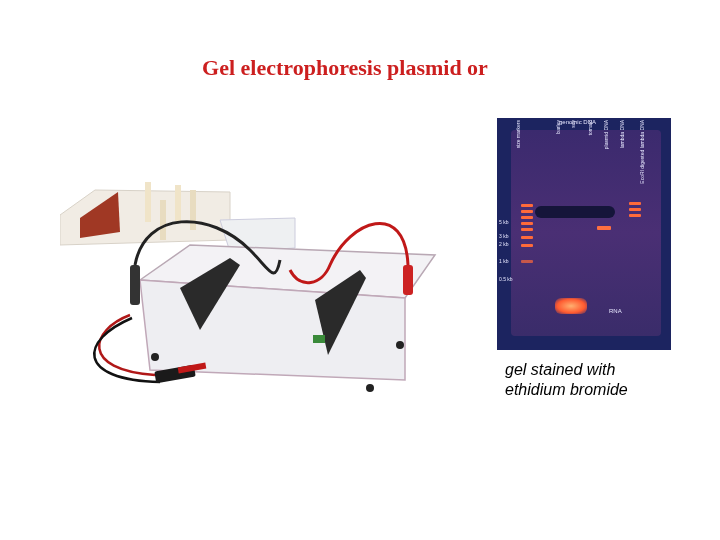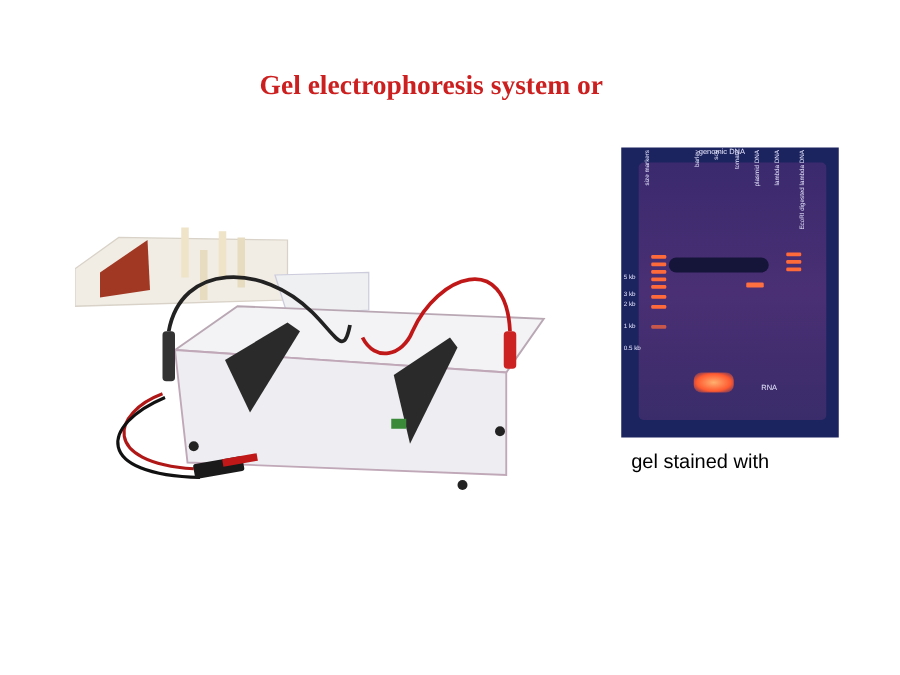--- a/index.html
+++ b/index.html
@@ -6,27 +6,27 @@
   body { width:720px; height:540px; background:#ffffff; position:relative; overflow:hidden; font-family:"Liberation Sans", sans-serif; }
   .title { position:absolute; left:150px; top:54px; width:390px; text-align:center; color:#cc1f1f; font-family:"Liberation Serif", serif; font-weight:bold; font-size:22px; line-height:27px; }
   .title span { display:block; }
   .gelbox { position:absolute; left:60px; top:170px; width:400px; height:230px; }
   .gelimg { position:absolute; left:497px; top:118px; width:174px; height:232px; background:#1c2460; overflow:hidden; }
   .gelimg .slab { position:absolute; left:14px; top:12px; width:150px; height:206px; background:linear-gradient(180deg,#3b2a6e 0%,#4a2f74 50%,#3a2c6a 100%); border-radius:4px; }
   .lane-label { position:absolute; top:2px; color:#e8e8ff; font-size:5px; writing-mode:vertical-rl; transform:rotate(180deg); white-space:nowrap; }
   .kb-label { position:absolute; left:2px; color:#e8e8ff; font-size:5px; white-space:nowrap; }
   .band { position:absolute; height:3px; border-radius:1px; }
   .caption { position:absolute; left:505px; top:360px; color:#000; font-size:16px; line-height:20px; }
-  .caption span { display:block; }
+  .caption span { display:block;font-style:italic; }
 </style>
 </head>
 <body>
 
 <div class="title">
-  <span>Gel electrophoresis system or</span>
+  <span>Gel electrophoresis plasmid or</span>
 </div>
 
 <svg class="gelbox" viewBox="0 0 400 230" xmlns="http://www.w3.org/2000/svg">
 
   <polygon points="0,45 35,20 170,22 170,70 0,75" fill="#f1ece4" stroke="#d8d2c8"></polygon>
   <polygon points="20,48 58,22 60,62 20,68" fill="#a03824"></polygon>
   <polygon points="160,50 235,48 235,78 170,82" fill="#eef0f2" stroke="#ccd"></polygon>
   <rect x="85" y="12" width="6" height="40" fill="#f0e4c8"></rect>
   <rect x="115" y="15" width="6" height="36" fill="#f0e4c8"></rect>
   <rect x="100" y="30" width="6" height="40" fill="#e8dcc0"></rect>
@@ -82,13 +82,14 @@
   <div style="position:absolute;left:38px;top:88px;width:80px;height:12px;background:#15153a;border-radius:6px;"></div>
   <div class="band" style="left:100px;top:108px;width:14px;height:4px;background:#ff7040;"></div>
   <div class="band" style="left:132px;top:84px;width:12px;background:#ff6a3a;"></div>
   <div class="band" style="left:132px;top:90px;width:12px;background:#ff6a3a;"></div>
   <div class="band" style="left:132px;top:96px;width:12px;background:#ff6a3a;"></div>
   <div style="position:absolute;left:58px;top:180px;width:32px;height:16px;background:radial-gradient(#ffb070,#ff5a30 60%,transparent);border-radius:6px;"></div>
 </div>
 
 <div class="caption">
   <span>gel stained with</span>
+  <span>ethidium bromide</span>
 </div>
 
 </body></html>

